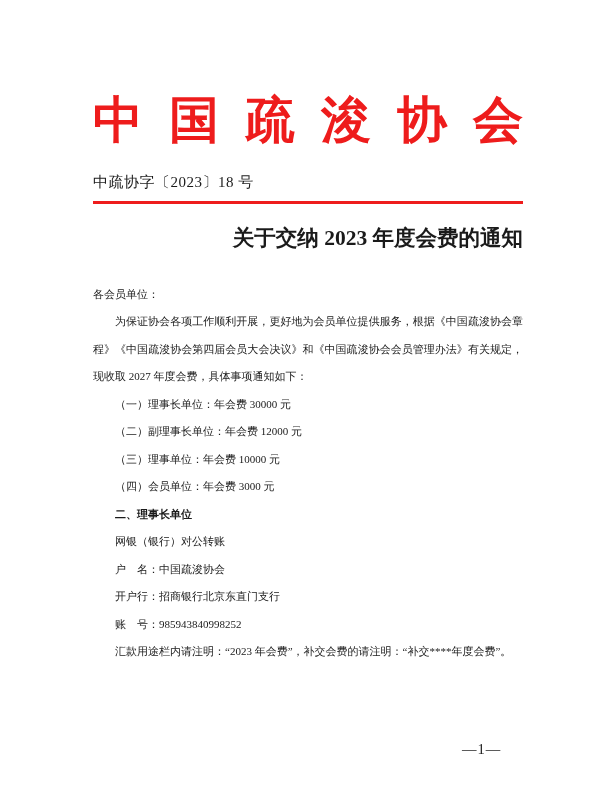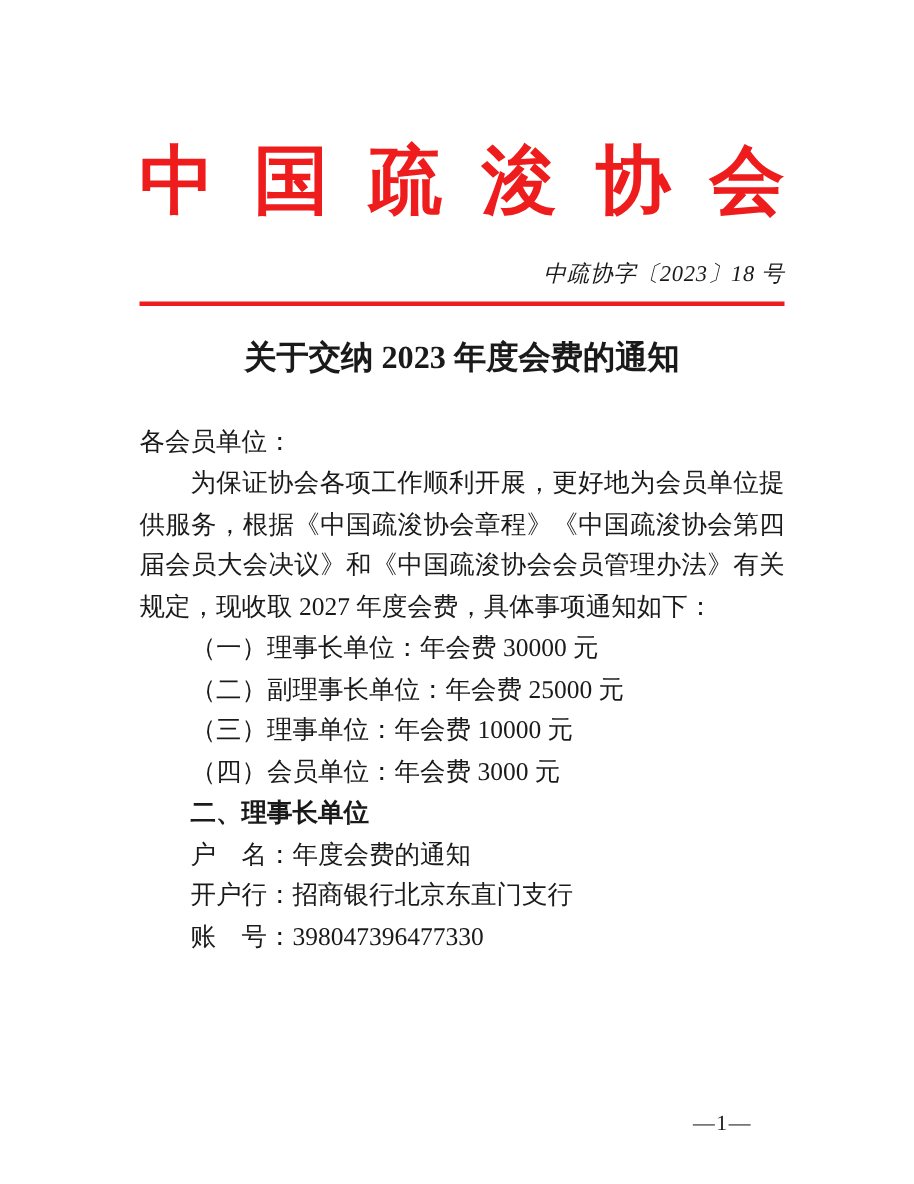--- a/index.html
+++ b/index.html
@@ -22,44 +22,43 @@
     justify-content: space-between;
     margin: 92px 0 0 0;
     color: var(--accent);
     font-size: 50px;
     font-weight: 700;
     line-height: 1.1;
     font-family: "DejaVu Serif", "Liberation Serif", serif;
   }
   .doc-number {
     margin-top: 26px;
-    text-align: right;
+    text-align: left;
     font-size: 15px;
     letter-spacing: 0.5px;
-    font-style: italic;
   }
   .red-line {
     margin-top: 9px;
     height: 3px;
     background: var(--accent);
   }
 
   
   .notice-title {
     margin: 22px 0 0 0;
-    text-align: center;
+    text-align: right;
     font-size: 21.5px;
     font-weight: 700;
     line-height: 1.2;
   }
 
   
   .body-text {
     margin-top: 29px;
-    font-size: 17px;
+    font-size: 11px;
     line-height: 27.5px;
     text-align: justify;
     text-justify: inter-character;
   }
   .body-text p { margin: 0; }
   .indent { text-indent: 2em; }
   .heading {
     font-family: "Liberation Sans", "DejaVu Sans", sans-serif;
     font-weight: 700;
   }
@@ -95,28 +94,30 @@
     <main>
       <h2 class="notice-title">关于交纳 2023 年度会费的通知</h2>
 
       <div class="body-text">
         <p>各会员单位：</p>
 
         <p class="indent">为保证协会各项工作顺利开展，更好地为会员单位提供服务，根据《中国疏浚协会章程》《中国疏浚协会第四届会员大会决议》和《中国疏浚协会会员管理办法》有关规定，现收取 2027 年度会费，具体事项通知如下：</p>
 
 
         <p class="indent">（一）理事长单位：年会费 30000 元</p>
-        <p class="indent">（二）副理事长单位：年会费 25000 元</p>
+        <p class="indent">（二）副理事长单位：年会费 12000 元</p>
         <p class="indent">（三）理事单位：年会费 10000 元</p>
         <p class="indent">（四）会员单位：年会费 3000 元</p>
 
         <p class="indent heading">二、理事长单位</p>
 
-        <p class="indent">户　名：年度会费的通知</p>
+        <p class="indent">网银（银行）对公转账</p>
+        <p class="indent">户　名：中国疏浚协会</p>
         <p class="indent">开户行：招商银行北京东直门支行</p>
-        <p class="indent">账　号：398047396477330</p>
+        <p class="indent">账　号：985943840998252</p>
 
+        <p class="indent">汇款用途栏内请注明：“2023 年会费”，补交会费的请注明：“补交****年度会费”。</p>
       </div>
     </main>
   </div>
 
   <div class="page-number">—1—</div>
 </div>
 
 </body></html>

